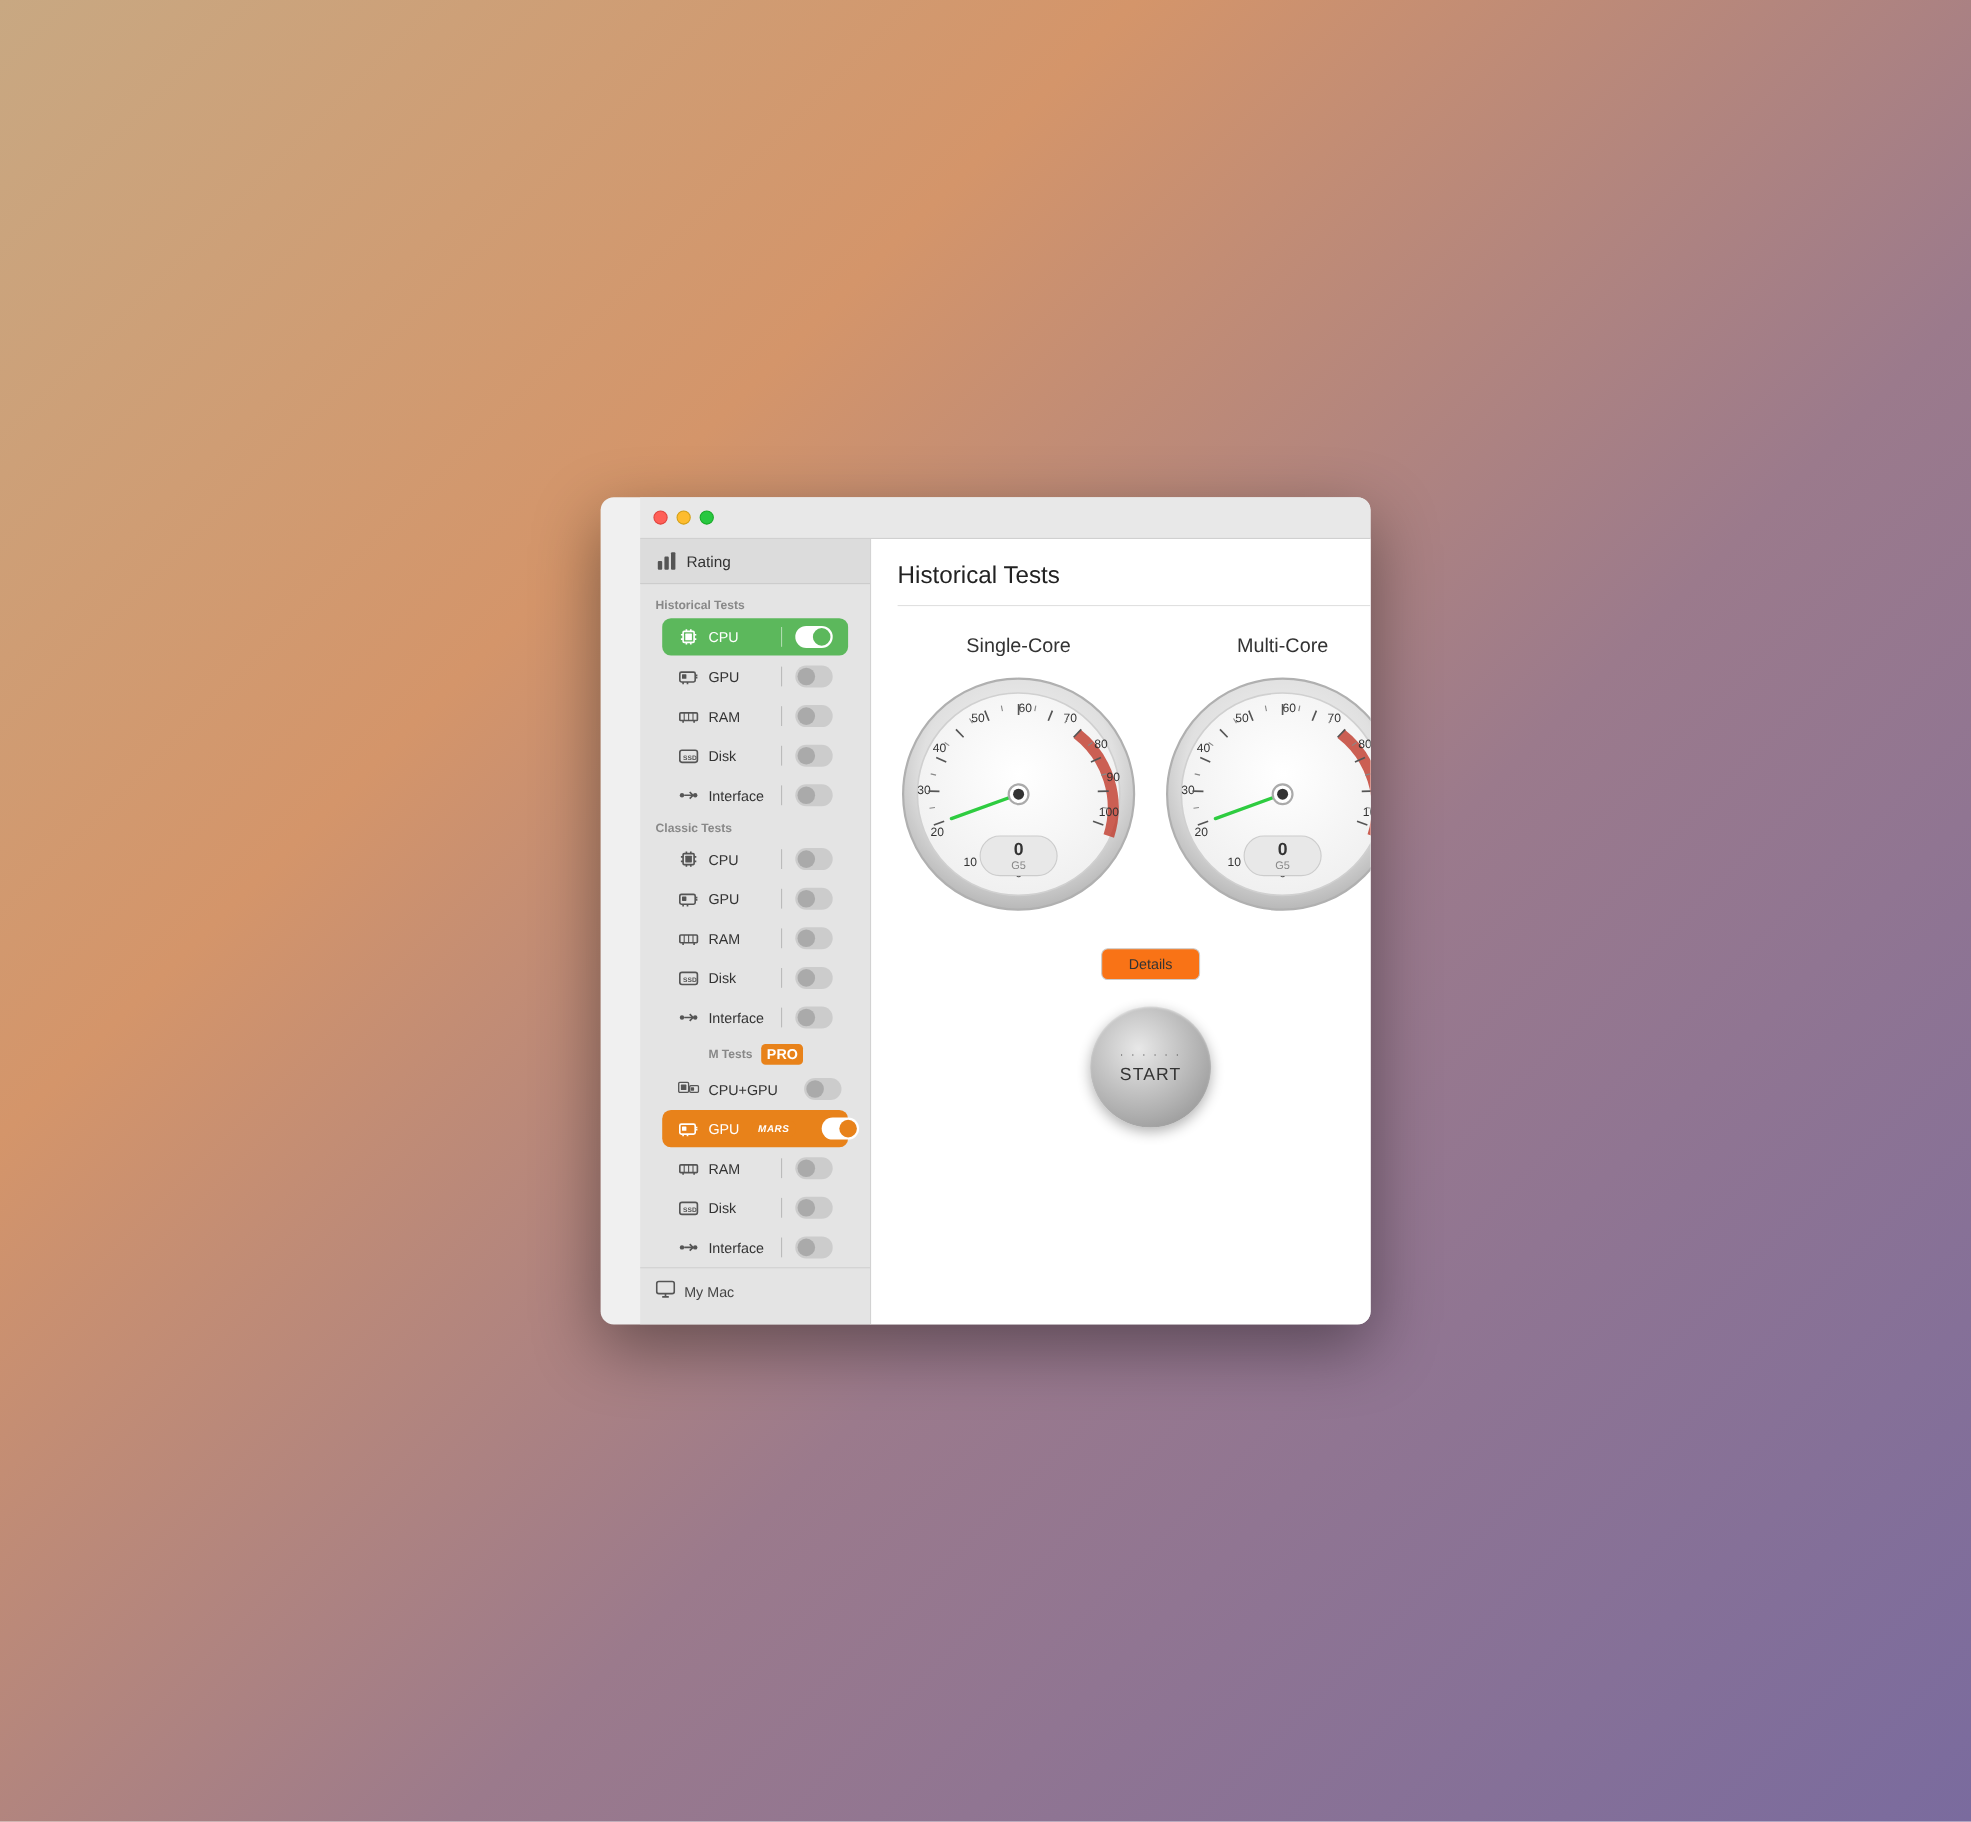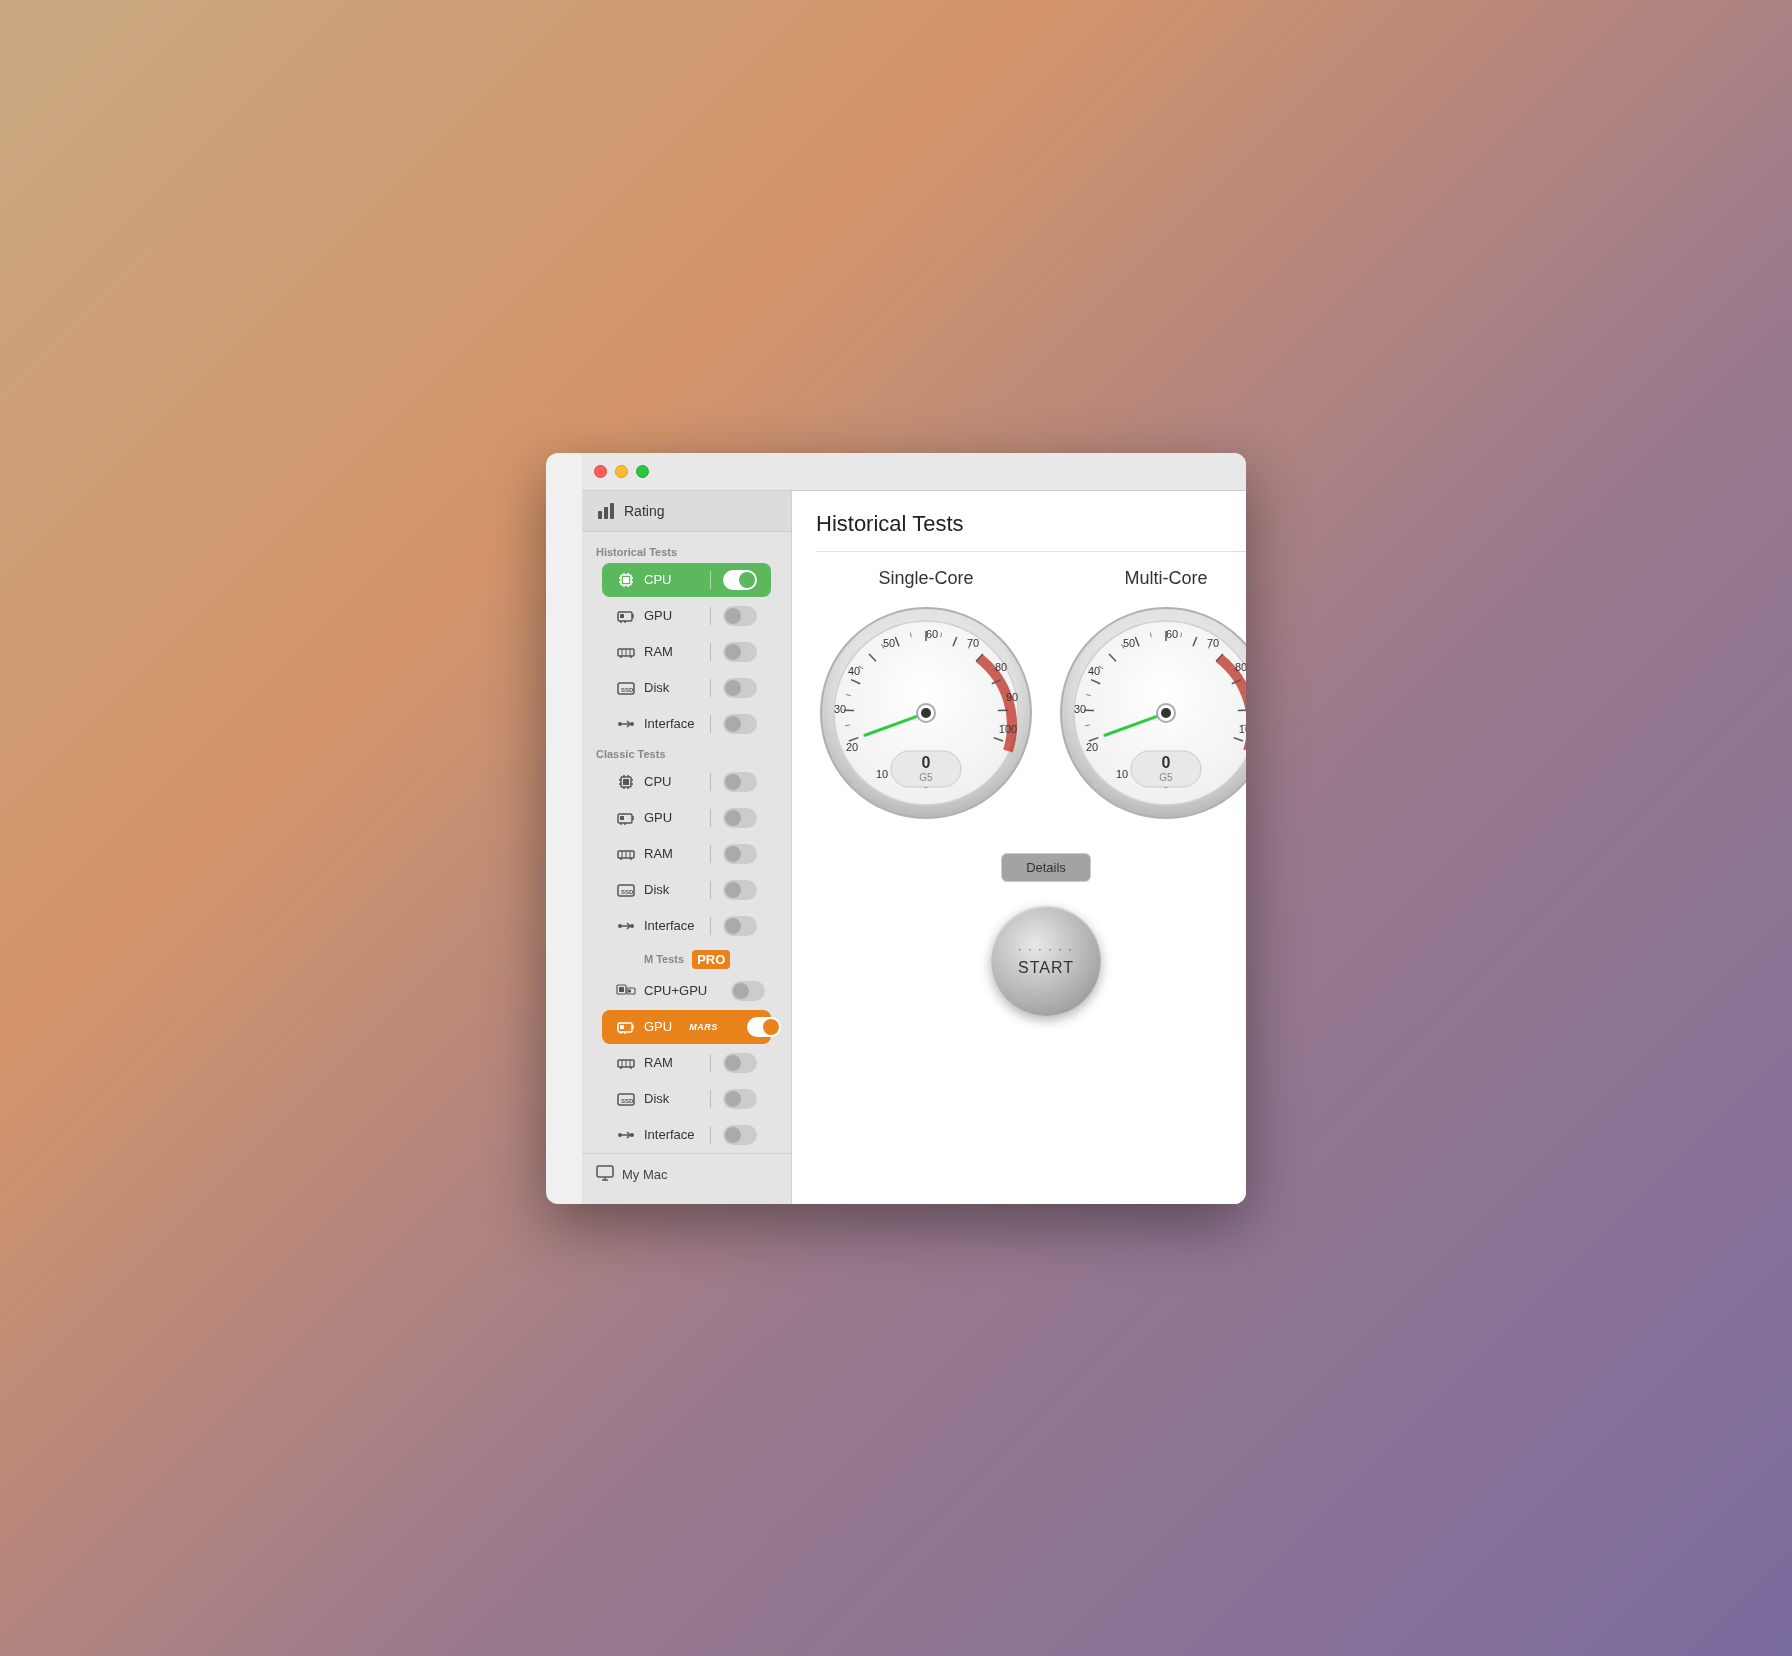--- a/index.html
+++ b/index.html
@@ -211,20 +211,21 @@
       margin-bottom: 16px;
       padding-bottom: 14px;
       border-bottom: 1px solid #e0e0e0;
     }
 
     
     .gauges-row {
       display: flex;
       justify-content: space-around;
       align-items: flex-start;
+      margin-top: 10px;
       gap: 20px;
     }
     .gauge-container {
       display: flex;
       flex-direction: column;
       align-items: center;
       gap: 8px;
     }
     .gauge-title {
       font-size: 18px;
@@ -241,21 +242,21 @@
     }
 
     
     .details-section {
       display: flex;
       justify-content: center;
       margin-top: 30px;
     }
     .details-button {
       border: 1px solid #ccc;
-      background: #a3a3a3;
+      background: #f97316;
       border-radius: 6px;
       padding: 6px 24px;
       font-size: 13px;
       color: #333;
       cursor: pointer;
     }
 
     
     .start-section {
       display: flex;

